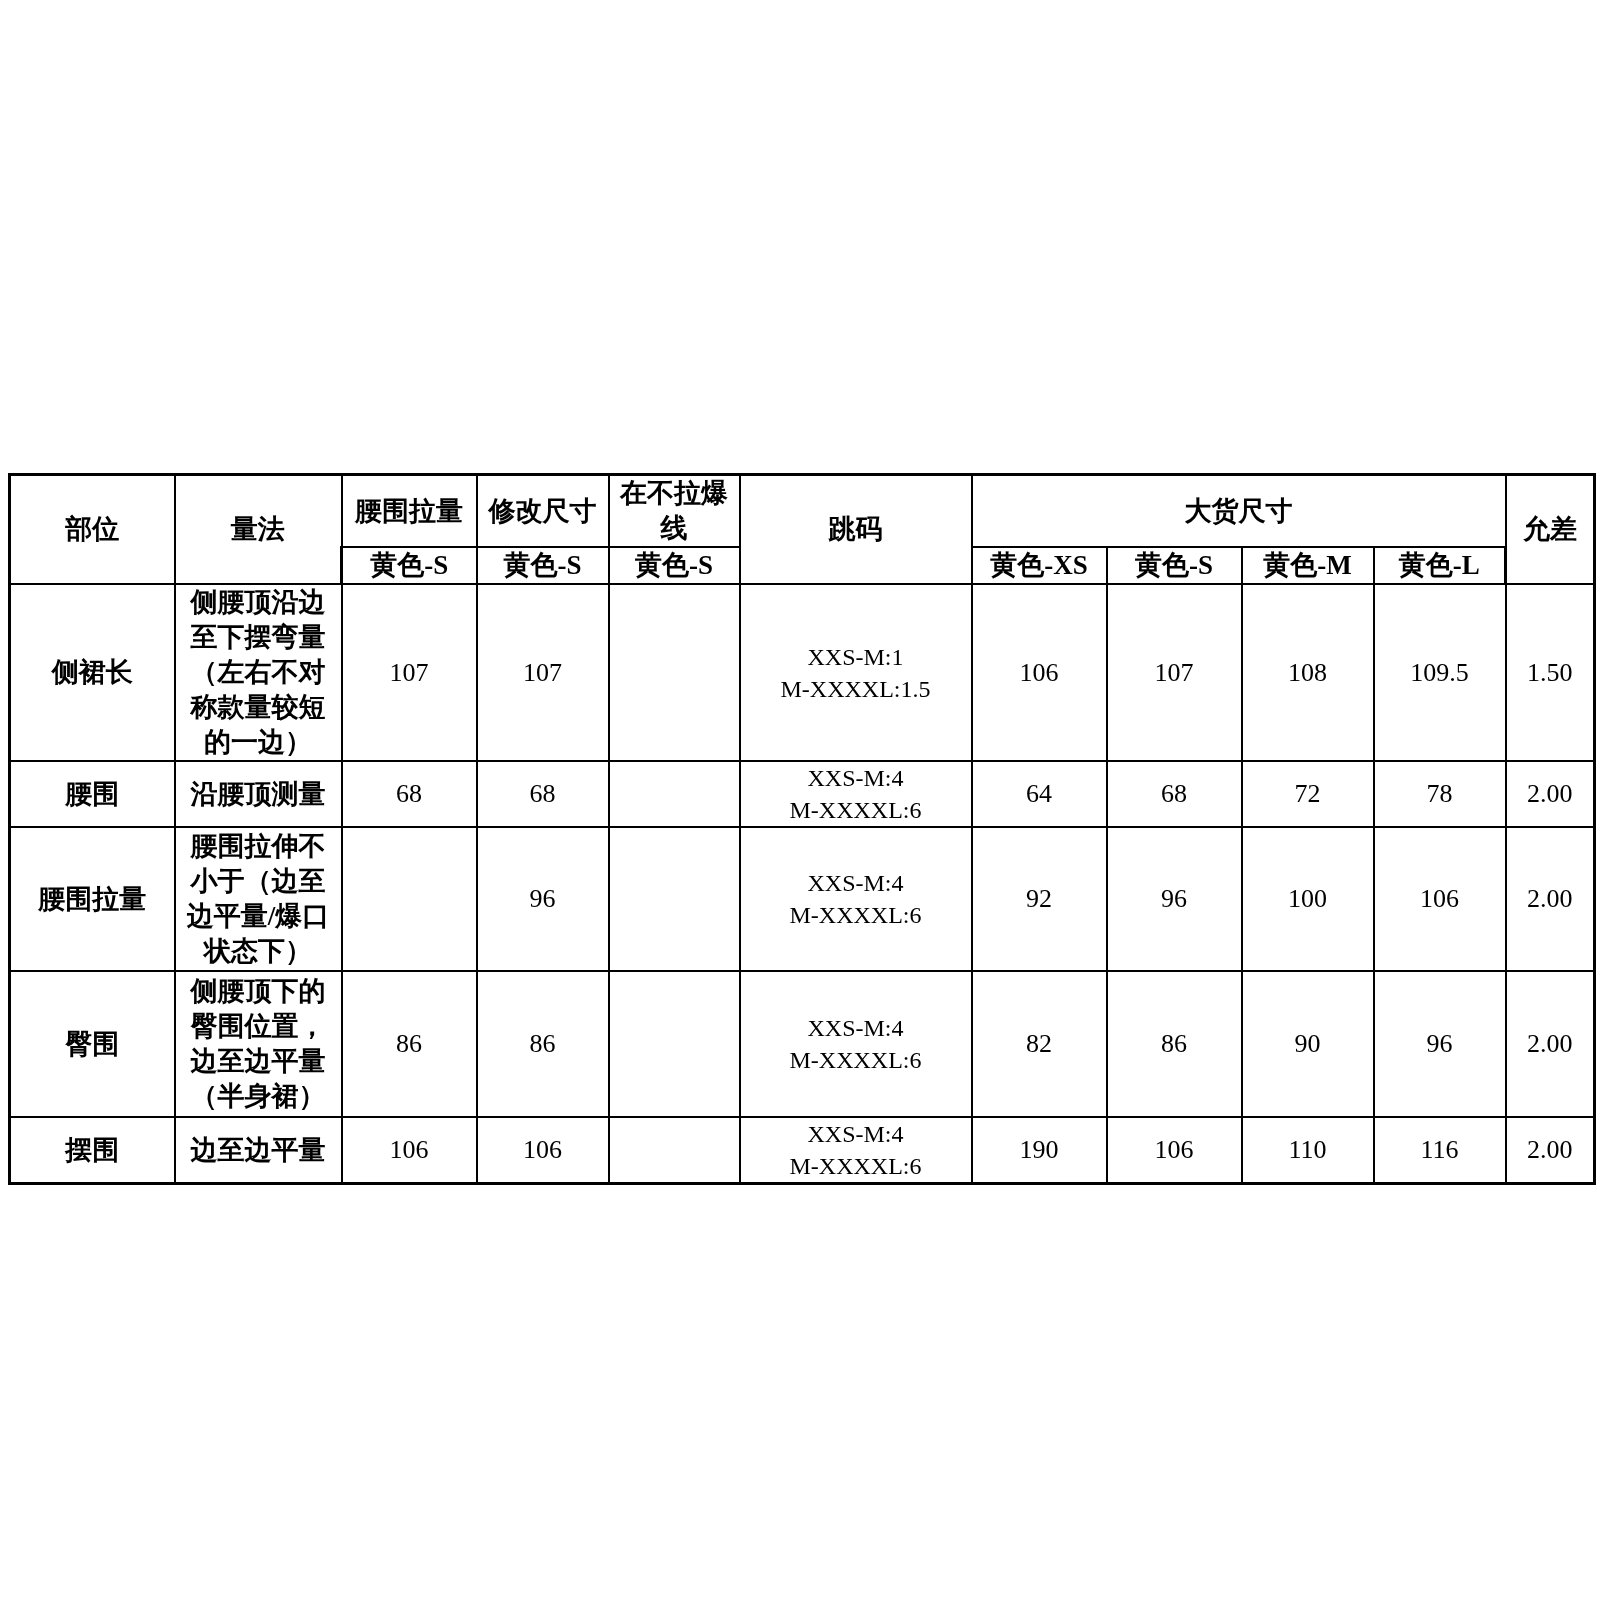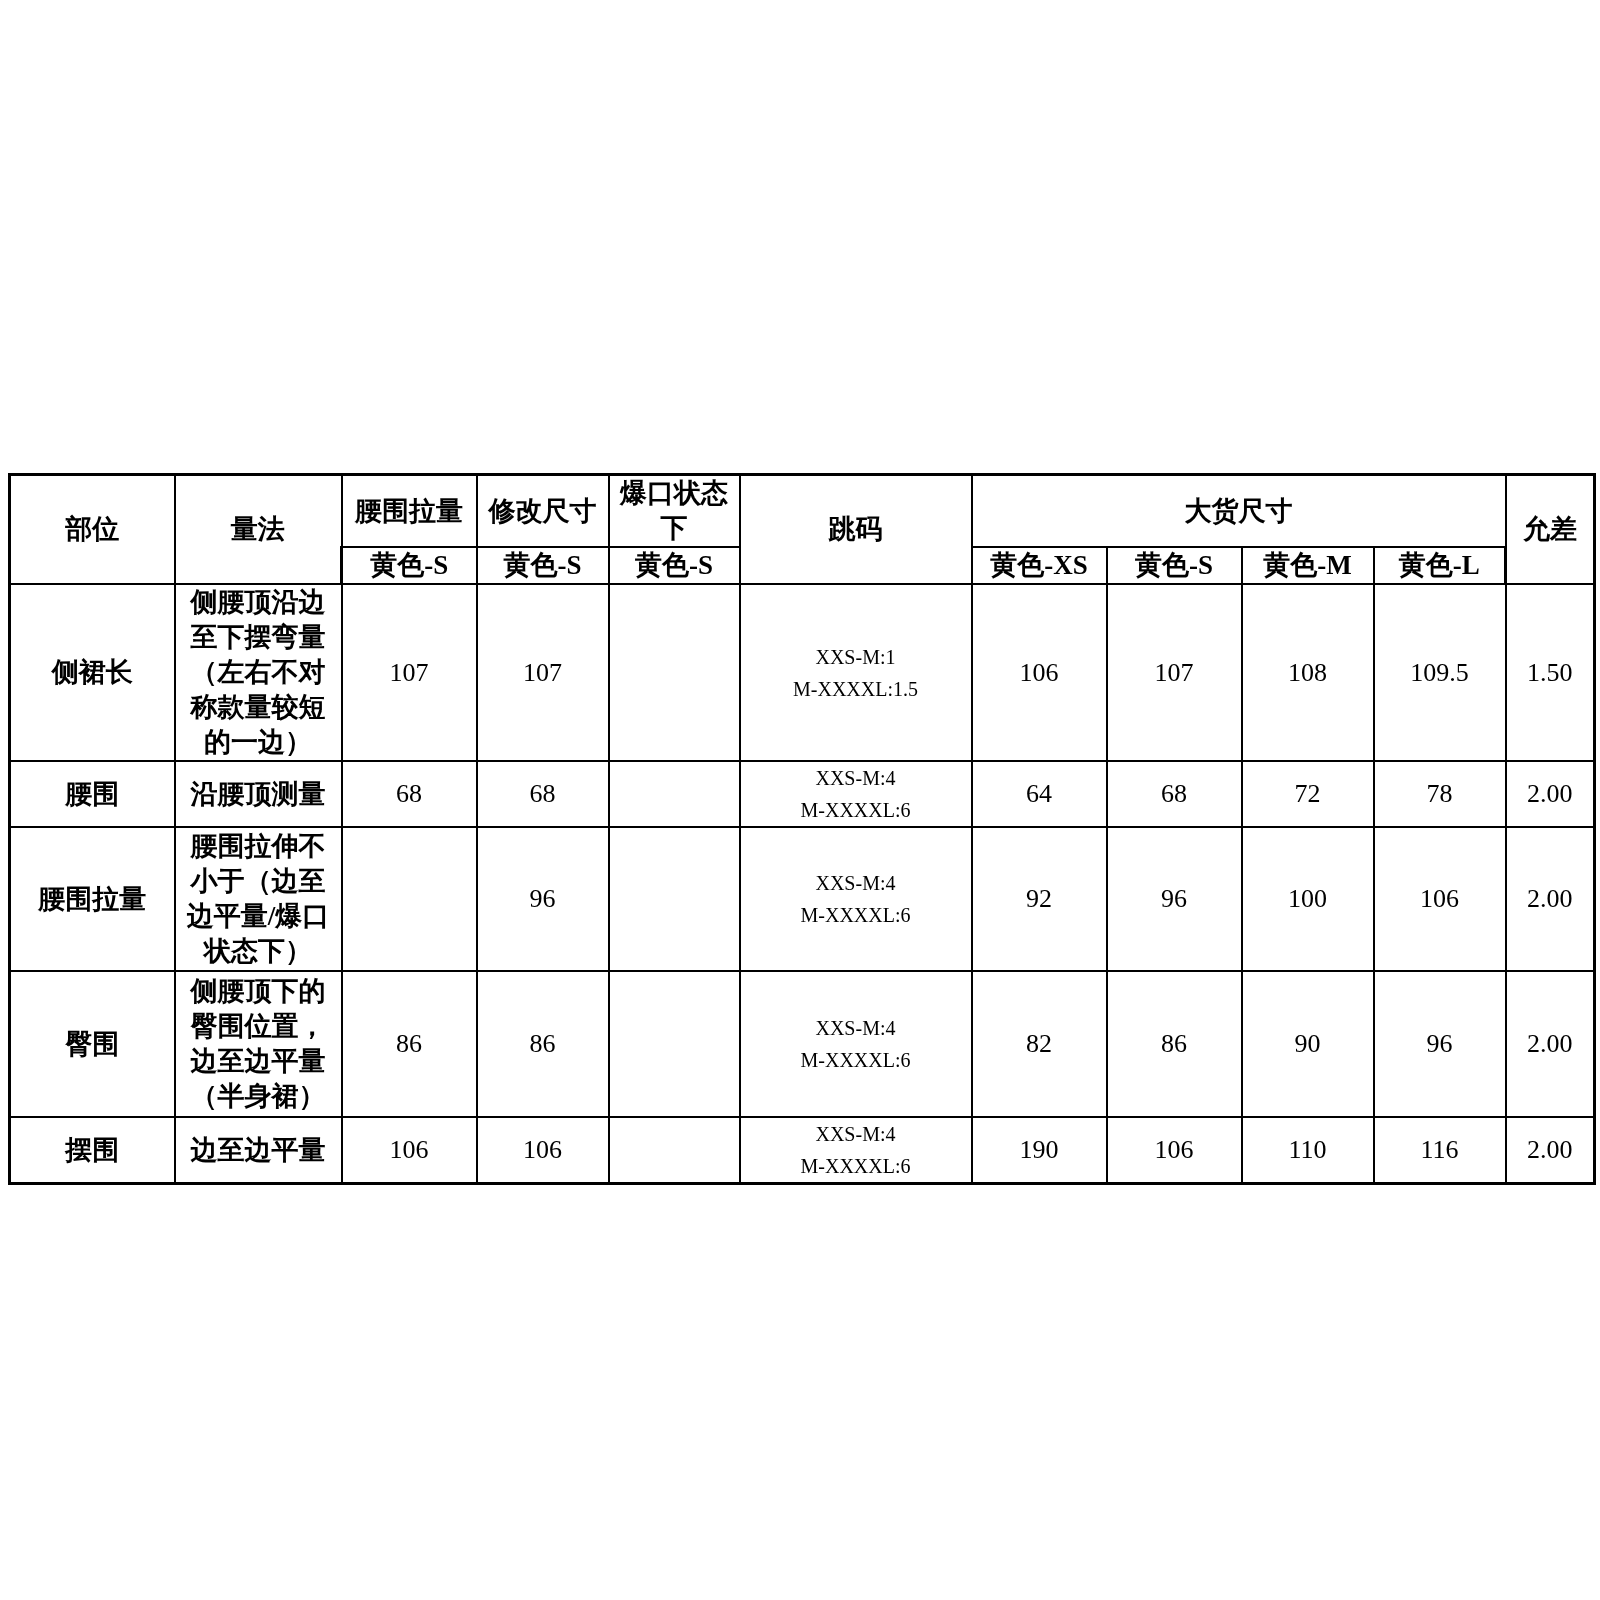--- a/index.html
+++ b/index.html
@@ -44,21 +44,21 @@
     font-size: 27px;
     line-height: 35px;
   }
   .num {
     font-weight: normal;
     font-size: 26px;
   }
   .grading-cell {
     text-align: left;
     font-weight: normal;
-    font-size: 20px;
+    font-size: 24px;
     line-height: 32px;
     padding-left: 4px;
   }
   
   tr.hr1 { height: 44px; }
   tr.hr2 { height: 36px; }
   tr.r0 { height: 146px; }
   tr.r1 { height: 64px; }
   tr.r2 { height: 144px; }
   tr.r3 { height: 146px; }
@@ -94,21 +94,21 @@
       <col class="c-bm">
         <col class="c-bl">
         <col class="c-tol">
     </colgroup>
     <thead>
       <tr class="hr1">
         <th class="cn" rowspan="2">部位</th>
         <th class="cn" rowspan="2">量法</th>
         <th class="cn">腰围拉量</th>
         <th class="cn">修改尺寸</th>
-        <th class="cn">爆口状态下</th>
+        <th class="cn">在不拉爆线</th>
         <th class="cn" rowspan="2">跳码</th>
         <th class="cn" colspan="4">大货尺寸</th>
         <th class="cn" rowspan="2">允差</th>
       </tr>
       <tr class="hr2">
         <th class="cn">黄色-S</th>
         <th class="cn">黄色-S</th>
         <th class="cn">黄色-S</th>
         <th class="cn">黄色-XS</th>
         <th class="cn">黄色-S</th>

